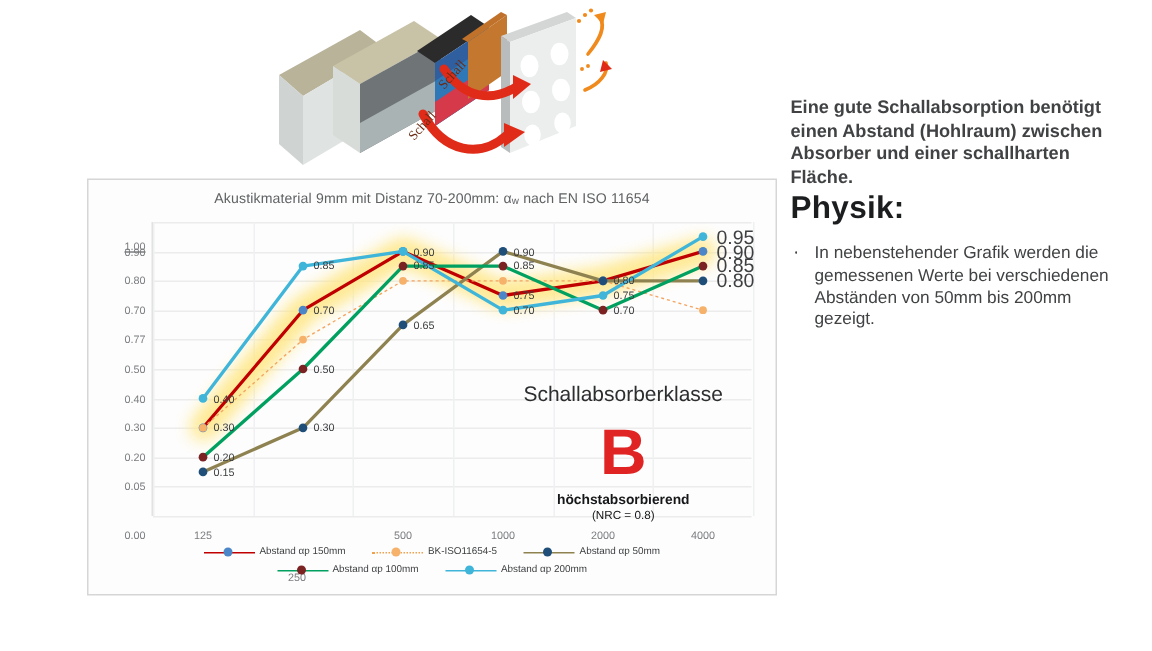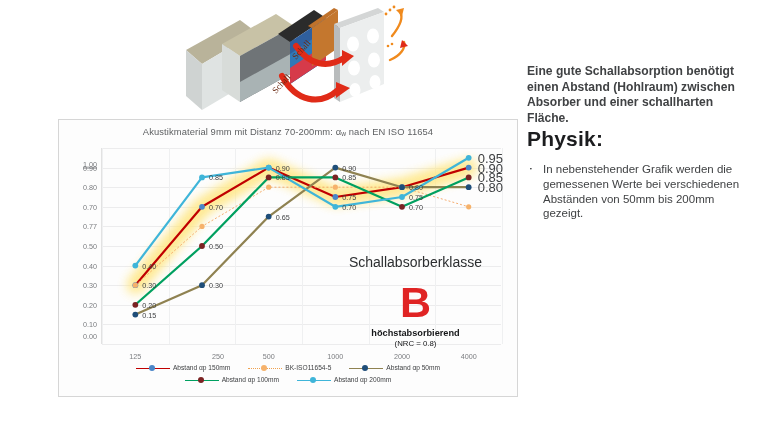--- a/index.html
+++ b/index.html
@@ -179,35 +179,35 @@
       <div id="grid-v">
           <div class="vgrid" style="left: 0px;"></div>
           <div class="vgrid" style="left: 66.6667px;"></div>
           <div class="vgrid" style="left: 133.333px;"></div>
           <div class="vgrid" style="left: 200px;"></div>
           <div class="vgrid" style="left: 266.667px;"></div>
           <div class="vgrid" style="left: 333.333px;"></div>
           <div class="vgrid" style="left: 400px;"></div>
         </div>
       <div id="ylabels">
-          <div class="ylab" style="top: 188px;">0.00</div>
-          <div class="ylab" style="top: 176.4px;">0.10</div>
+          <div class="ylab" style="top: 209px;">0.00</div>
+          <div class="ylab" style="top: 176.4px;">0.05</div>
           <div class="ylab" style="top: 156.8px;">0.20</div>
           <div class="ylab" style="top: 137.2px;">0.30</div>
           <div class="ylab" style="top: 117.6px;">0.40</div>
           <div class="ylab" style="top: 98px;">0.50</div>
           <div class="ylab" style="top: 78.4px;">0.77</div>
           <div class="ylab" style="top: 58.8px;">0.70</div>
           <div class="ylab" style="top: 39.2px;">0.80</div>
           <div class="ylab" style="top: 19.6px;">0.90</div>
           <div class="ylab" style="top: 16px; text-decoration: underline;">1.00</div>
         </div>
       <div id="xlabels">
           <div class="xlab" style="left: 33.3333px;">125</div>
-          <div class="xlab" style="left: 116px;">250</div>
+          <div class="xlab" style="left: 96px; margin-top: 28px;">250</div>
           <div class="xlab" style="left: 166.667px;">500</div>
           <div class="xlab" style="left: 233.333px;">1000</div>
           <div class="xlab" style="left: 300px;">2000</div>
           <div class="xlab" style="left: 366.667px;">4000</div>
         </div>
       <svg id="series-svg" width="400" height="196">
           <defs>
             <filter id="glow" x="-60%" y="-60%" width="220%" height="220%">
               <feGaussianBlur stdDeviation="6" result="b"></feGaussianBlur>
               <feMerge>

